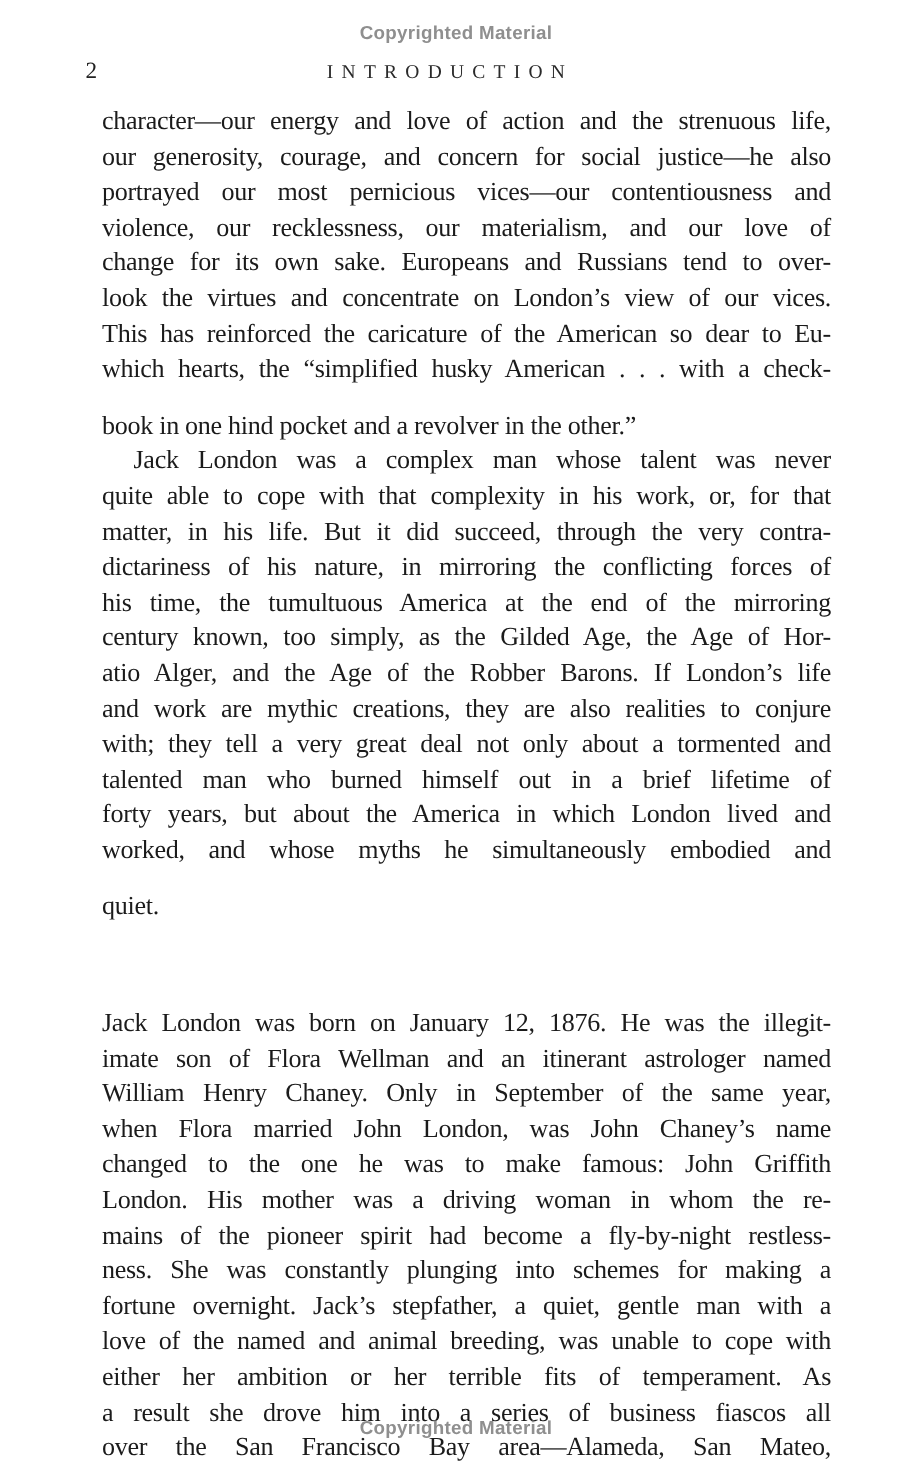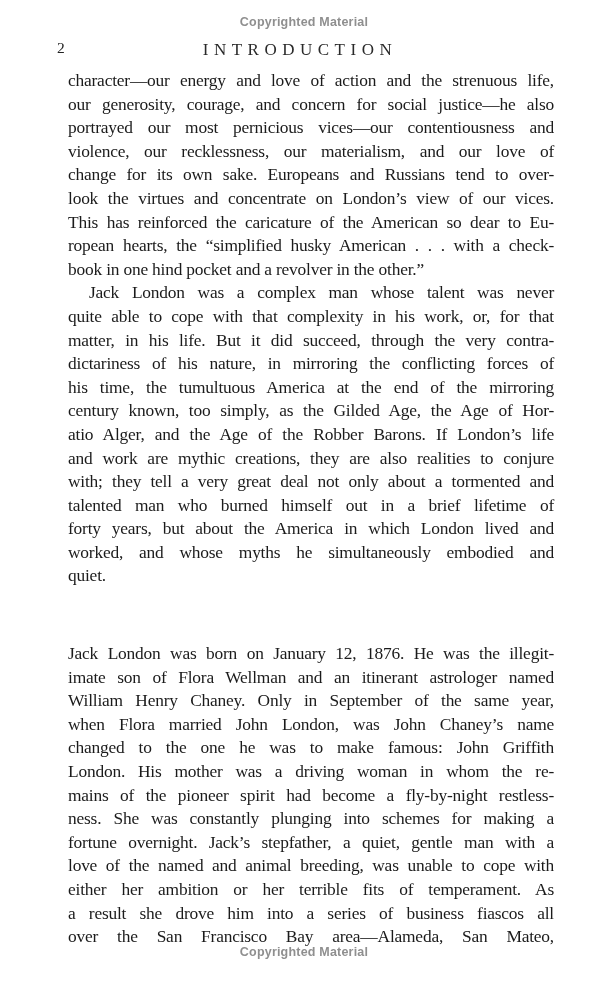--- a/index.html
+++ b/index.html
@@ -43,21 +43,21 @@
     top: 0;
     font-size: 15.5px;
     color: #222222;
   }
   .running-head {
     position: absolute;
     left: 0;
     width: 100%;
     top: 1px;
     text-align: center;
-    font-size: 17px;
+    font-size: 13px;
     letter-spacing: 5.5px;
     color: #2a2a2a;
   }
 
   .text-body {
     position: absolute;
     top: 69px;
     left: 68px;
     width: 486px;
   }
@@ -68,20 +68,21 @@
     height: 23.6px;
     line-height: 23.6px;
     font-size: 17.4px;
     letter-spacing: -0.2px;
     text-align: justify;
     text-align-last: justify;
     color: #1b1b1b;
   }
   .line.nojust {
     text-align-last: left;
+    margin-top: 14px;
   }
   .line.indent {
     padding-left: 21px;
   }
 </style>
 </head>
 <body>
 
 <div class="page">
   <div class="copyright top">Copyrighted Material</div>
@@ -94,21 +95,21 @@
   <div id="text-body" class="text-body">
       <div class="section">
         <div class="paragraph">
           <div class="line">character—our energy and love of action and the strenuous life,</div>
           <div class="line">our generosity, courage, and concern for social justice—he also</div>
           <div class="line">portrayed our most pernicious vices—our contentiousness and</div>
           <div class="line">violence, our recklessness, our materialism, and our love of</div>
           <div class="line">change for its own sake. Europeans and Russians tend to over-</div>
           <div class="line">look the virtues and concentrate on London’s view of our vices.</div>
           <div class="line">This has reinforced the caricature of the American so dear to Eu-</div>
-          <div class="line">ropean hearts, the “simplified husky American . . . with a check-</div>
+          <div class="line">which hearts, the “simplified husky American . . . with a check-</div>
           <div class="line nojust">book in one hind pocket and a revolver in the other.”</div>
         </div>
         <div class="paragraph">
           <div class="line indent">Jack London was a complex man whose talent was never</div>
           <div class="line">quite able to cope with that complexity in his work, or, for that</div>
           <div class="line">matter, in his life. But it did succeed, through the very contra-</div>
           <div class="line">dictariness of his nature, in mirroring the conflicting forces of</div>
           <div class="line">his time, the tumultuous America at the end of the mirroring</div>
           <div class="line">century known, too simply, as the Gilded Age, the Age of Hor-</div>
           <div class="line">atio Alger, and the Age of the Robber Barons. If London’s life</div>

